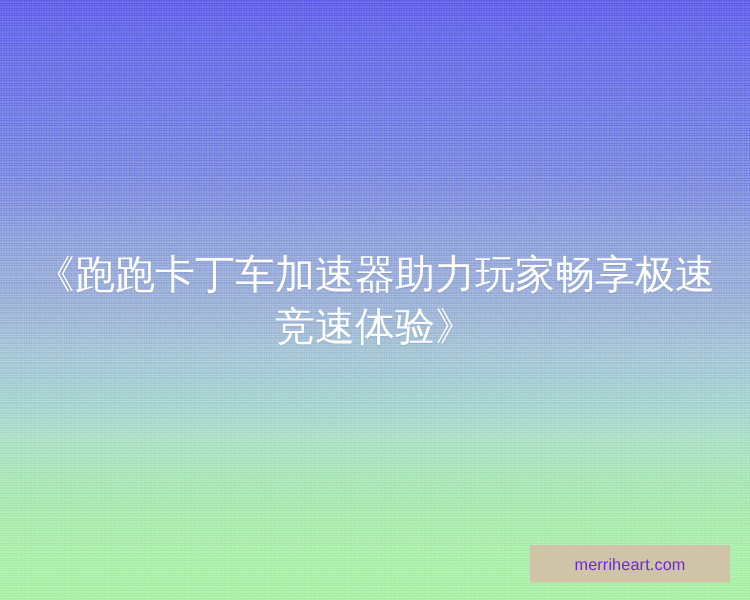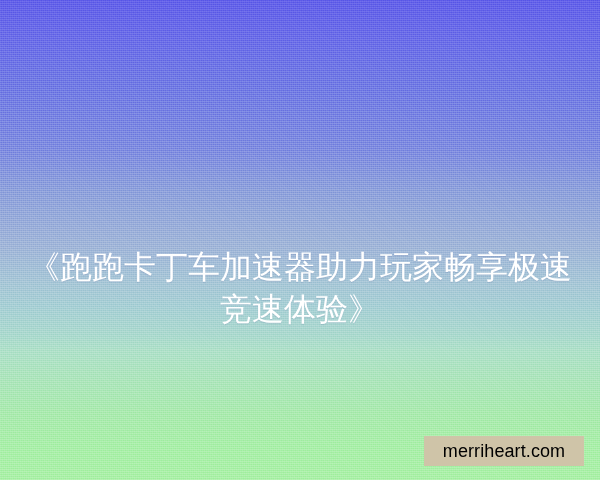--- a/index.html
+++ b/index.html
@@ -56,21 +56,20 @@
   }
 
   .title-block {
     position: absolute;
     left: 0;
     right: 0;
     top: 198px;
     text-align: center;
     padding: 0 26px;
     box-sizing: border-box;
-    margin-top: 48px;
   }
 
   .title-text {
     display: block;
     color: #ffffff;
     font-size: 32px;
     line-height: 42px;
     font-weight: 400;
     letter-spacing: 0px;
     text-shadow: 0 1px 1px rgba(80, 90, 150, 0.16);
@@ -85,22 +84,22 @@
     width: 160px;
     height: 30px;
     background: #cfc4a8;
     display: flex;
     align-items: center;
     justify-content: center;
     box-sizing: border-box;
   }
 
   .watermark-text {
-    color: #000000;
-    font-size: 18px;
+    color: #6d28d9;
+    font-size: 13px;
     line-height: 1;
     letter-spacing: 0.1px;
     white-space: nowrap;
   }
 </style>
 </head>
 <body>
 
 <div class="banner">
 

